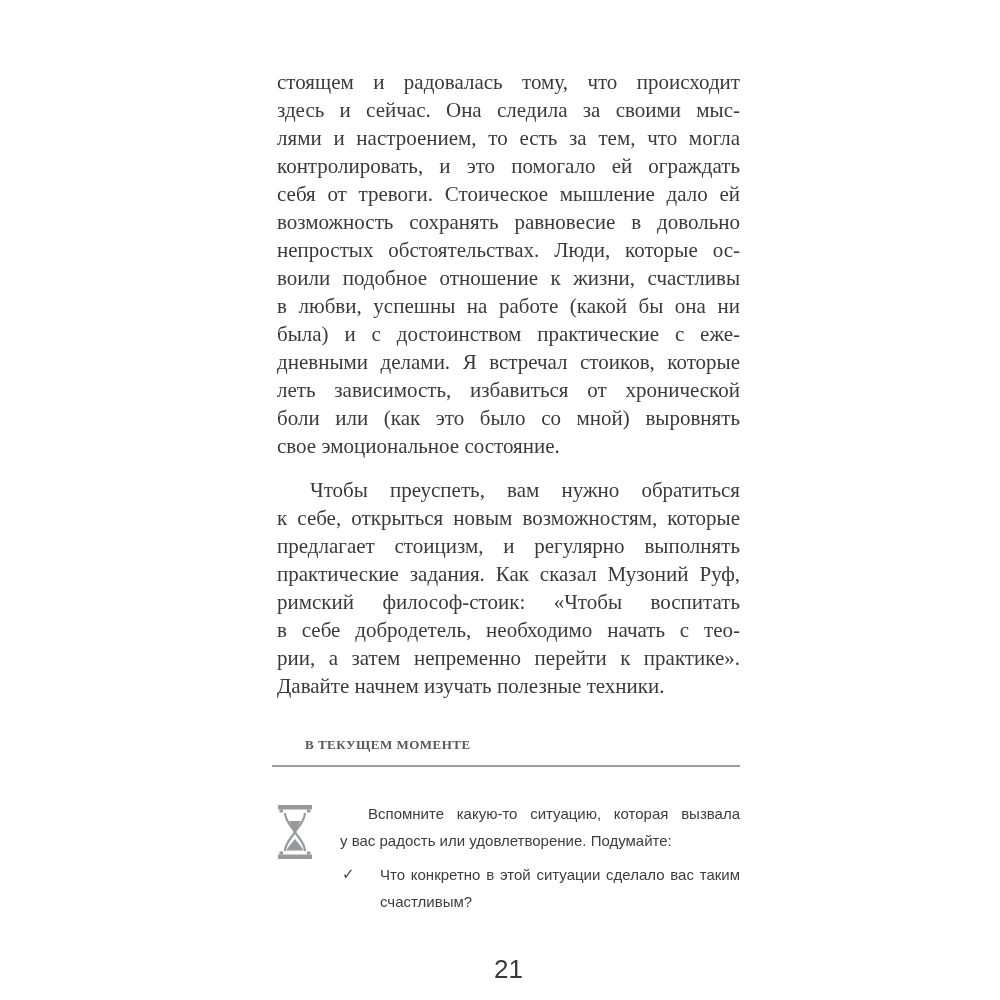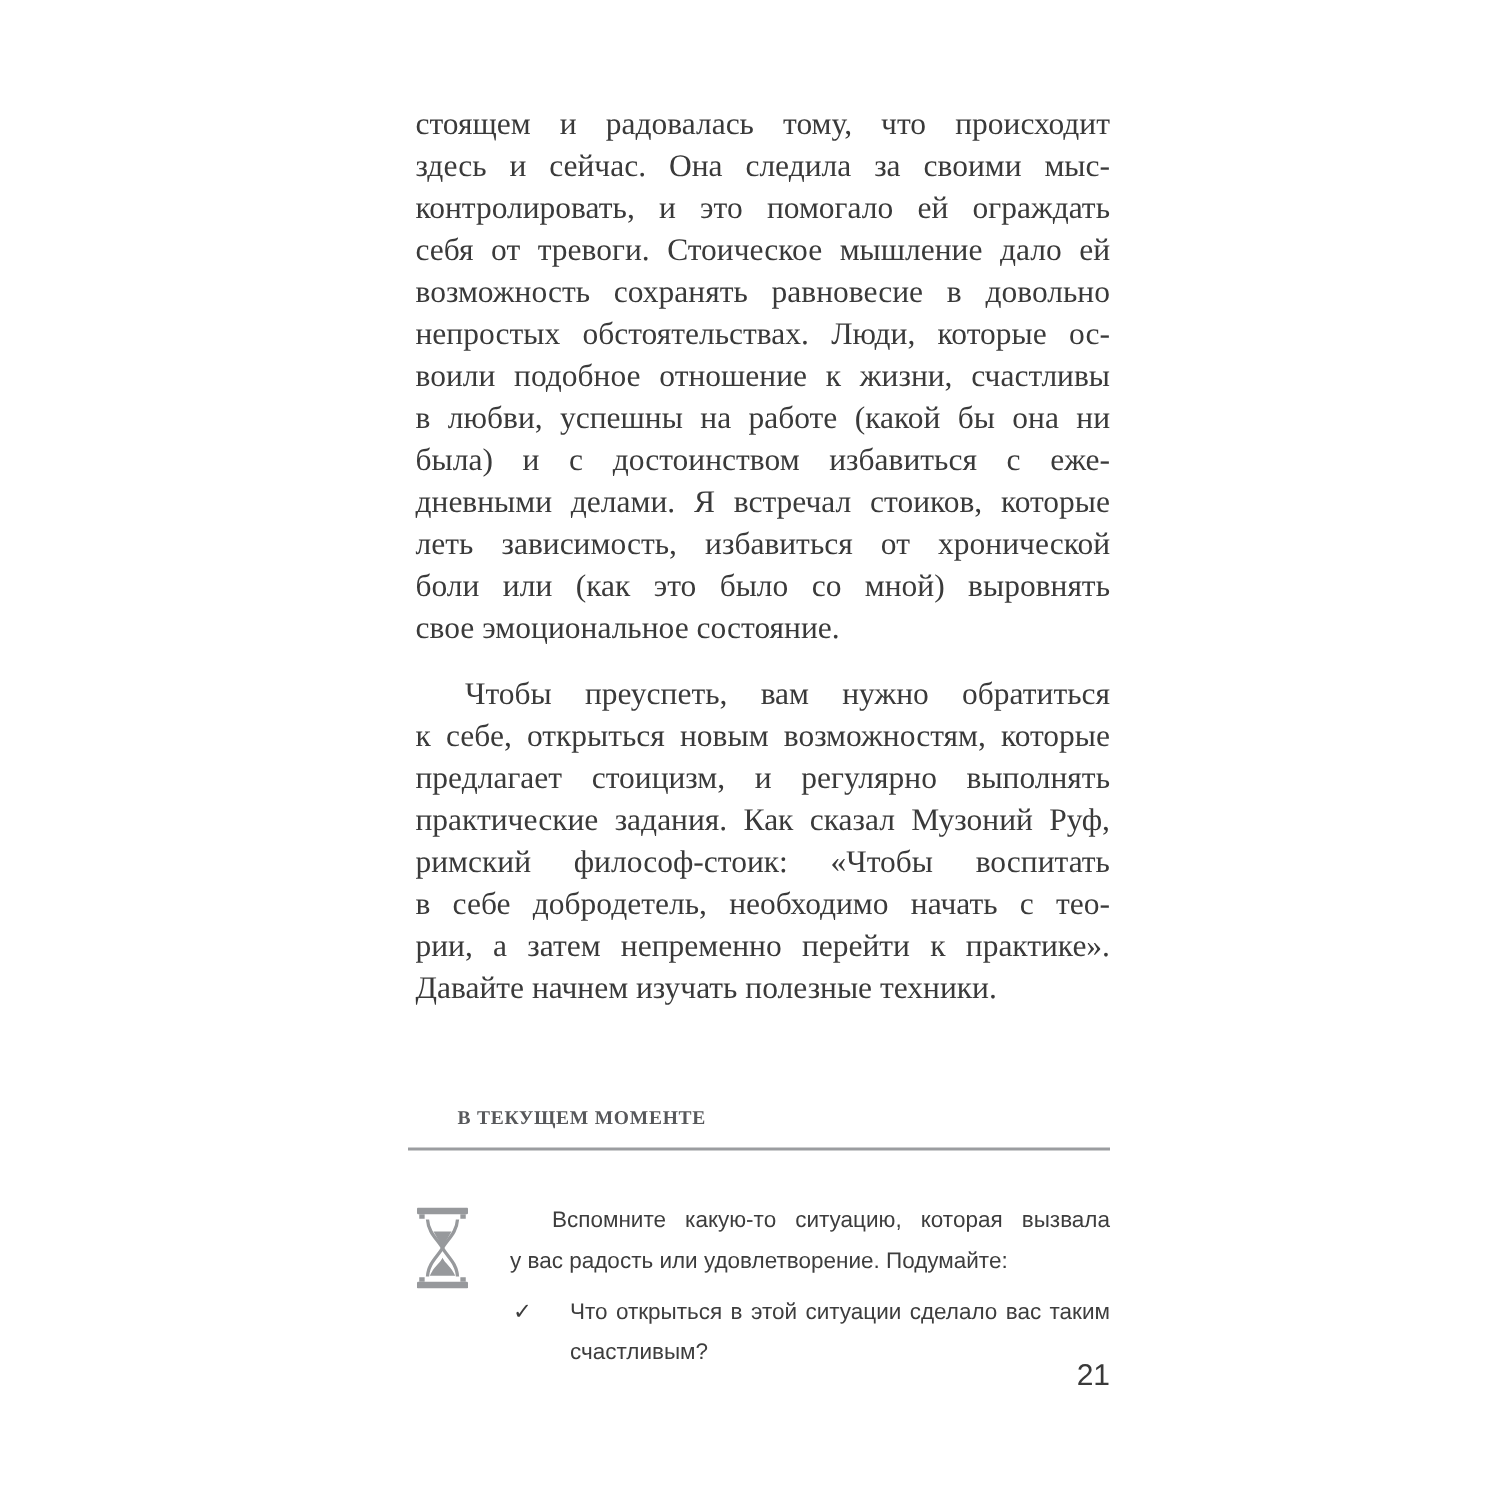--- a/index.html
+++ b/index.html
@@ -91,44 +91,45 @@
     width: 38px;
     font-family: "DejaVu Sans", sans-serif;
     font-size: 15px;
     color: var(--sans-text);
   }
   .bullet-text { flex: 1; }
   
   .page-number {
     position: absolute;
     left: 277px;
-    top: 906px;
+    top: 954px;
     width: 463px;
-    text-align: right;
+    text-align: center;
     font-family: "Liberation Sans", sans-serif;
-    font-size: 20px;
+    font-size: 26px;
     color: var(--body-text);
   }
 </style>
 </head>
 <body>
 
 <div class="page">
 
   <div class="main-text">
     <div class="paragraph">
         <div class="tline just">стоящем и радовалась тому, что происходит</div>
         <div class="tline just">здесь и сейчас. Она следила за своими мыс-</div>
+        <div class="tline just">лями и настроением, то есть за тем, что могла</div>
         <div class="tline just">контролировать, и это помогало ей ограждать</div>
         <div class="tline just">себя от тревоги. Стоическое мышление дало ей</div>
         <div class="tline just">возможность сохранять равновесие в довольно</div>
         <div class="tline just">непростых обстоятельствах. Люди, которые ос-</div>
         <div class="tline just">воили подобное отношение к жизни, счастливы</div>
         <div class="tline just">в любви, успешны на работе (какой бы она ни</div>
-        <div class="tline just">была) и с достоинством избавиться с еже-</div>
+        <div class="tline just">была) и с достоинством практические с еже-</div>
         <div class="tline just">дневными делами. Я встречал стоиков, которые</div>
         <div class="tline just">леть зависимость, избавиться от хронической</div>
         <div class="tline just">боли или (как это было со мной) выровнять</div>
         <div class="tline">свое эмоциональное состояние.</div>
       </div>
     <div class="paragraph">
         <div class="tline just" style="text-indent: 33px; margin-top: 16px;">Чтобы преуспеть, вам нужно обратиться</div>
         <div class="tline just">к себе, открыться новым возможностям, которые</div>
         <div class="tline just">предлагает стоицизм, и регулярно выполнять</div>
         <div class="tline just">практические задания. Как сказал Музоний Руф,</div>
@@ -163,21 +164,21 @@
         </g>
       </svg>
     </span>
     <div class="exercise-text">
         <div class="tline just" style="text-indent: 28px;">Вспомните какую-то ситуацию, которая вызвала</div>
         <div class="tline">у вас радость или удовлетворение. Подумайте:</div>
       </div>
     <div class="bullet">
       <span class="bullet-marker">✓</span>
       <div class="bullet-text">
-          <div class="tline just">Что открыться в этой ситуации сделало вас таким</div>
+          <div class="tline just">Что конкретно в этой ситуации сделало вас таким</div>
           <div class="tline">счастливым?</div>
         </div>
     </div>
   </div>
 
   <div class="page-number">21</div>
 
 </div>
 
 </body></html>

